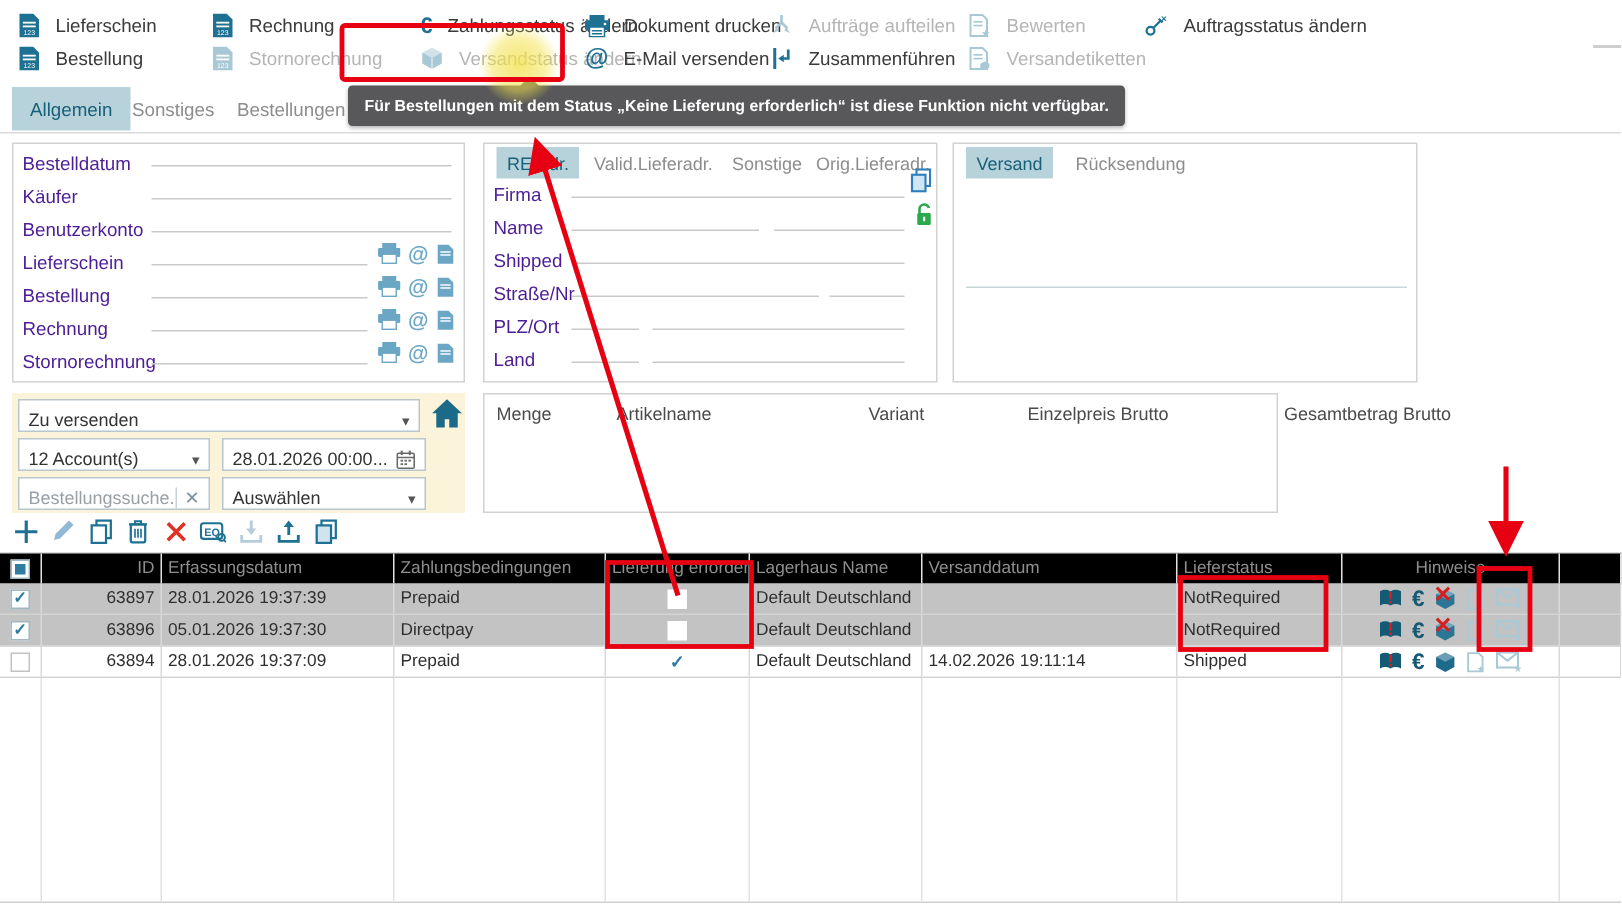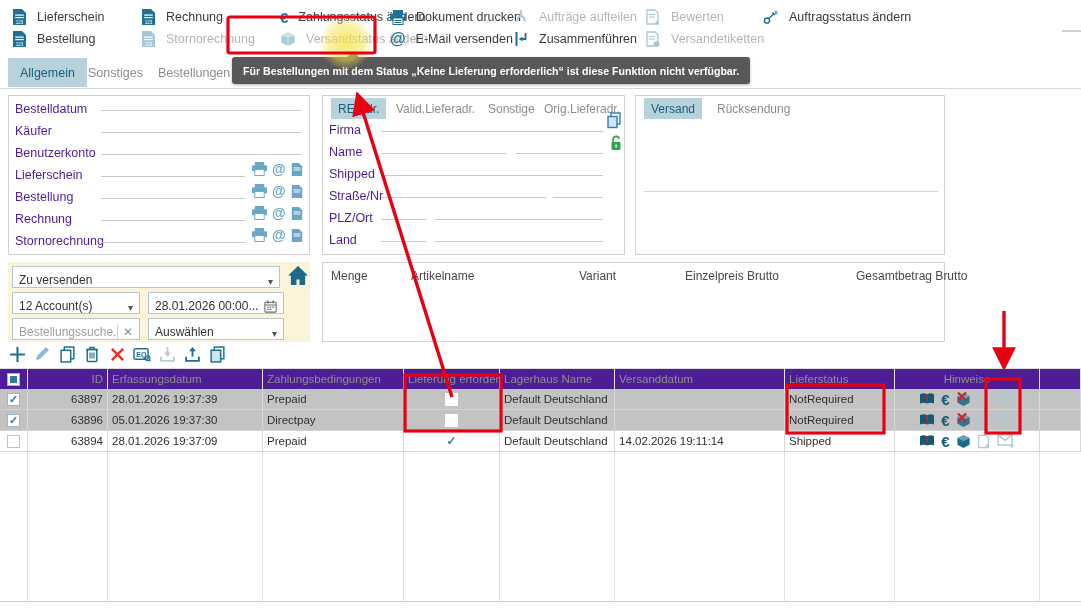--- a/index.html
+++ b/index.html
@@ -28,21 +28,21 @@
   .ctrl{position:absolute;background:#fff;border:1px solid #b9c6cc;box-sizing:border-box;display:flex;align-items:flex-end;font-size:12px;color:#333;padding:0 6px;height:22px;}
   .ctrl .caret{margin-left:auto;color:#555;font-size:10px;}
   .ctrl.ph{color:#9aa0a6;}
   
   .lhead{position:absolute;font-size:12px;color:#4a4a4a;white-space:nowrap;}
   
   .ttb{position:absolute;left:8px;top:345px;display:flex;gap:7px;align-items:center;}
   .ttb .tbi{width:18px;height:18px;display:flex;align-items:center;justify-content:center;cursor:pointer;}
   
   .grid{display:grid;grid-template-columns:28px 80px 155px 141px 96px 115px 170px 110px 145px 41px;}
-  .thead{position:absolute;left:0;top:368px;width:1081px;height:20px;border-top:1px solid #dcdcdc;border-bottom:1px solid #cfcfcf;background:#4c1d95;}
+  .thead{position:absolute;left:0;top:368px;width:1081px;height:20px;border-top:1px solid #dcdcdc;border-bottom:1px solid #cfcfcf;background:#000000;}
   .hcell{font-size:11.5px;color:#8f8f8f;display:flex;align-items:center;padding:0 4px;border-right:1px solid #e2e2e2;overflow:hidden;white-space:nowrap;box-sizing:border-box;}
   .trow{position:absolute;left:0;width:1081px;height:21px;border-bottom:1px solid #d4d4d4;box-sizing:border-box;}
   .trow.sel{background:#c3c3c3;}
   .tcell{font-size:11.5px;color:#2f2f2f;display:flex;align-items:center;padding:0 4px;border-right:1px solid #d9d9d9;overflow:hidden;white-space:nowrap;box-sizing:border-box;height:100%;}
   .num{justify-content:flex-end;}
   .cen{justify-content:center;}
   .cbx{width:13px;height:13px;background:#fff;border:1px solid #9fb8c2;display:flex;align-items:center;justify-content:center;box-sizing:border-box;}
   .cbx .mark{color:#2e7da0;font-size:11px;font-weight:bold;line-height:1;}
   .cbx.empty{border-color:#c2c2c2;}
   .sq{width:13px;height:13px;background:#fff;}
@@ -335,21 +335,21 @@
     <div class="ctrl ph" style="left:4px;top:56px;width:128px">
       <span style="overflow:hidden;white-space:nowrap">Bestellungssuche...</span>
       <span style="margin-left:auto;border-left:1px solid #c6d2d8;padding-left:5px;color:#7a93a0;font-size:12px">✕</span>
     </div>
     <div class="ctrl" style="left:140px;top:56px;width:136px">
       <span>Auswählen</span>
       <span class="caret">▾</span>
     </div>
   </div>
 
-  <div class="panel" style="left:322px;top:262px;width:623px;height:80px">
+  <div class="panel" style="left:322px;top:262px;width:530px;height:80px">
     <span class="lhead" style="left:8px;top:6px">Menge</span>
     <span class="lhead" style="left:88px;top:6px">Artikelname</span>
     <span class="lhead" style="left:256px;top:6px">Variant</span>
     <span class="lhead" style="left:362px;top:6px">Einzelpreis Brutto</span>
     <span class="lhead" style="left:533px;top:6px">Gesamtbetrag Brutto</span>
   </div>
 
   <div class="ttb">
     <div class="tbi">
         <svg width="17" height="17" viewBox="0 0 16 16">

